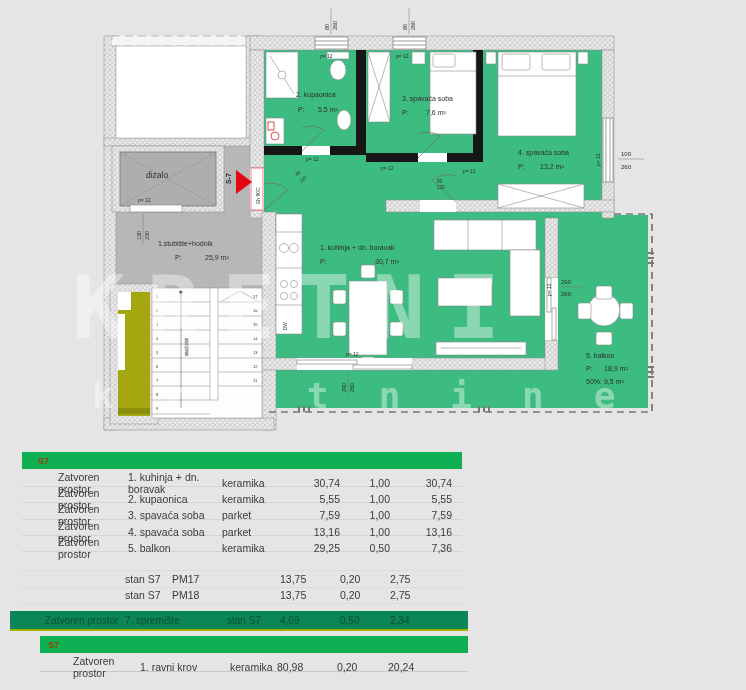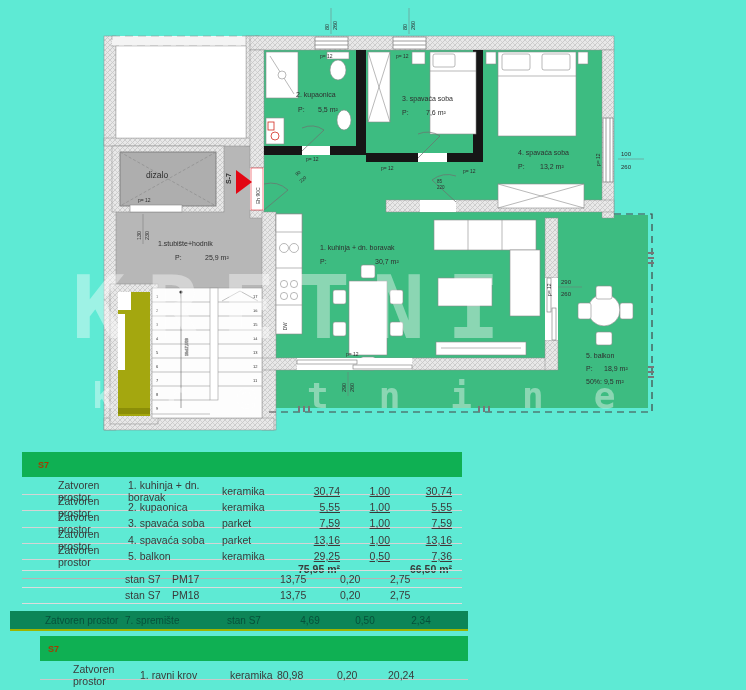--- a/index.html
+++ b/index.html
@@ -1,34 +1,34 @@
 <!DOCTYPE html>
 <html><head>
 <meta charset="utf-8">
 <style>
   html,body{margin:0;padding:0;background:#fff;}
-  #stage{position:relative;width:746px;height:690px;background:#5eead4;overflow:hidden;
+  #stage{position:relative;width:746px;height:690px;background:#e5e5e5;overflow:hidden;
          font-family:"Liberation Sans", sans-serif;}
   #plan-svg{position:absolute;left:0;top:0;}
   .tblock{position:absolute;font-size:10.5px;color:#3a3a3a;}
-  .hbar{height:25px;background:#0fb053;display:flex;align-items:center;}
+  .hbar{height:17px;background:#0fb053;display:flex;align-items:center;}
   .hbar .s7{font-size:9px;font-weight:bold;color:#a33d00;margin-left:16px;}
   .grid1{display:grid;grid-template-columns:70px 94px 58px 60px 50px 62px;padding-left:36px;
          align-items:center;height:15.2px;border-bottom:1px solid #d4d4d4;}
-  .grid1 .n{text-align:right;text-decoration:underline;}
+  .grid1 .n{text-align:right;}
   .totrow{display:grid;grid-template-columns:70px 94px 58px 60px 50px 62px;padding-left:36px;
           align-items:center;height:18px;border-bottom:1.5px solid #b5b5b5;font-weight:bold;}
   .totrow .n{text-align:right;}
   .grid2{display:grid;grid-template-columns:47px 50px 58px 60px 50px 62px;padding-left:103px;
          align-items:center;height:15.5px;border-bottom:1px solid #dcdcdc;}
   .grid2 .n{text-align:left;}
   .darkrow{display:grid;grid-template-columns:80px 102px 53px 60px 50px 62px;padding-left:35px;
            align-items:center;height:18px;background:#0c8557;color:#07503a;
            border-bottom:2px solid #9eb500;font-size:10px;}
-  .darkrow .n{text-align:center;}
+  .darkrow .n{text-align:left;}
   .grid4{display:grid;grid-template-columns:67px 90px 47px 60px 51px 59px;padding-left:33px;
          align-items:center;height:16px;border-bottom:1px solid #c9c9c9;}
   .grid4 .n{text-align:left;}
   svg text{font-family:"Liberation Sans", sans-serif;fill:#2e2e2e;}
   .wm{font-family:"DejaVu Sans Mono", monospace;font-weight:bold;fill:#ffffff;opacity:0.40;}
 </style>
 </head>
 <body>
 
 <div id="stage">
@@ -405,28 +405,20 @@
     <span class="n">13,16</span>
   </div>
   <div class="grid1">
     <span>Zatvoren prostor</span>
     <span>5. balkon</span>
     <span>keramika</span>
     <span class="n">29,25</span>
     <span class="n">0,50</span>
     <span class="n">7,36</span>
   </div>
-  <div class="totrow">
-    <span></span>
-        <span></span>
-        <span></span>
-    <span class="n">75,95 m²</span>
-    <span></span>
-    <span class="n">66,50 m²</span>
-  </div>
 </div>
 
 <div class="tblock" style="left:22px;top:570px;width:440px;">
   <div class="grid2" style="border-top:1px solid #dcdcdc;">
     <span>stan S7</span>
     <span>PM17</span>
     <span></span>
     <span class="n">13,75</span>
     <span class="n">0,20</span>
     <span class="n">2,75</span>

